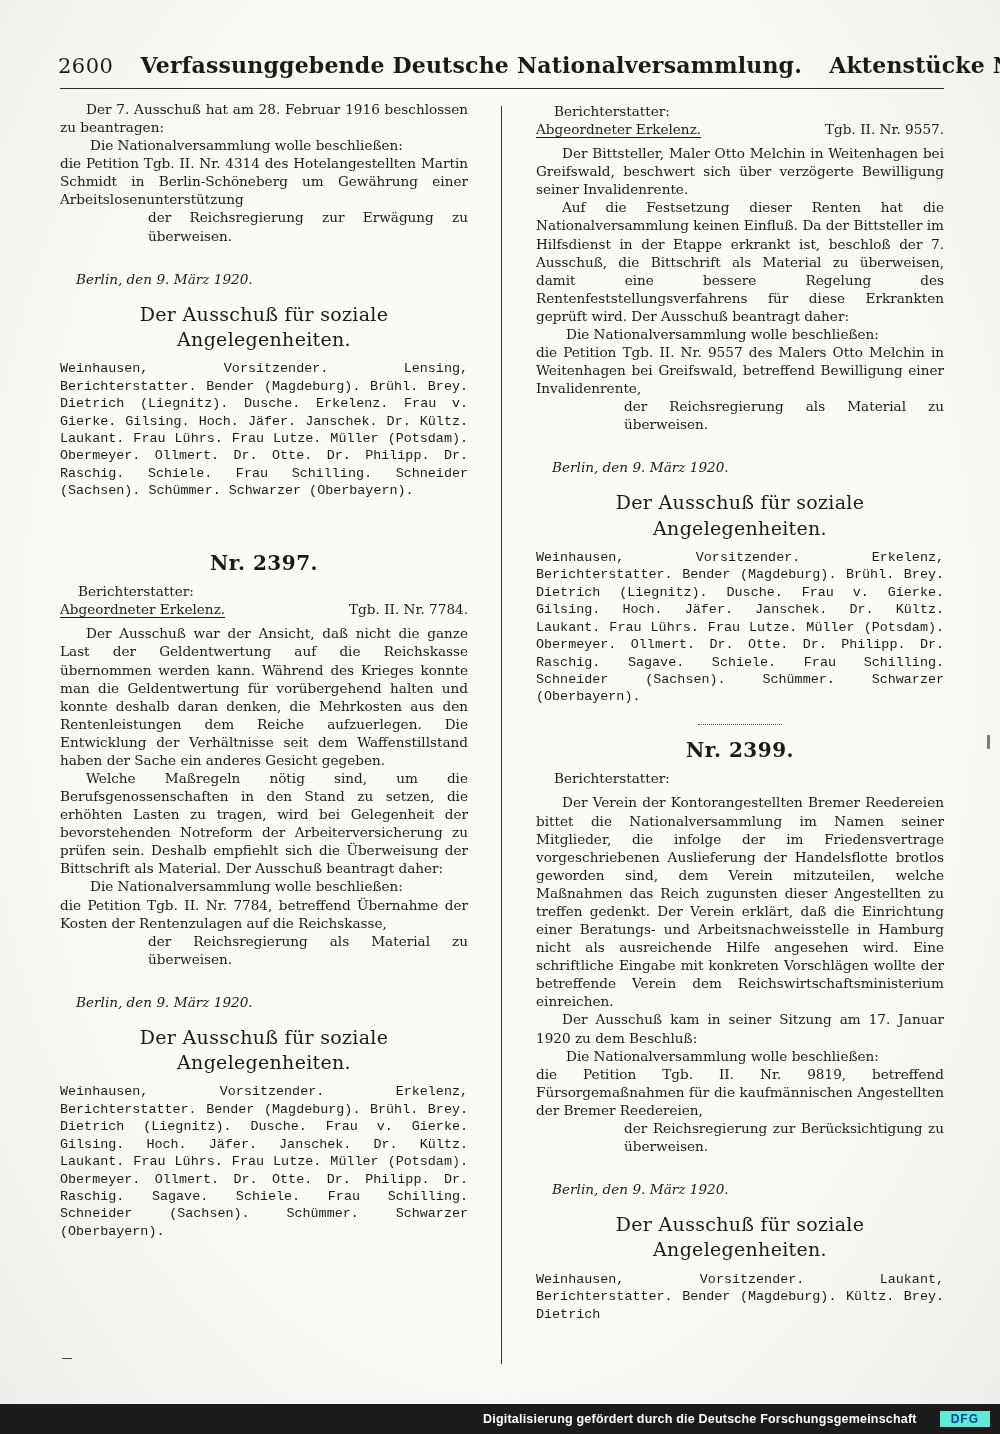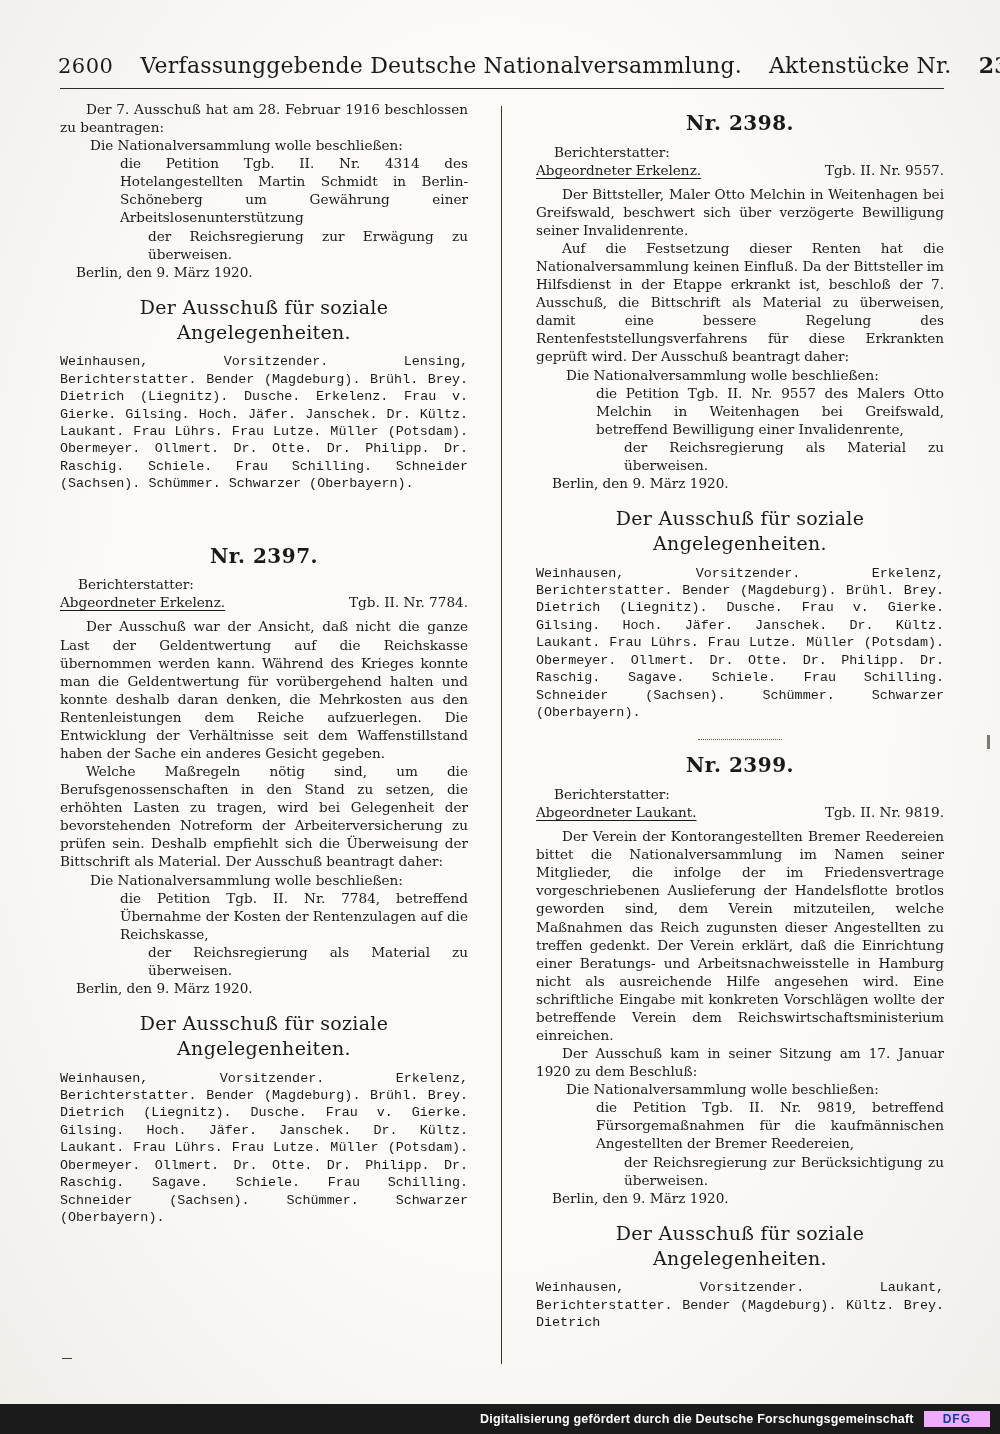--- a/index.html
+++ b/index.html
@@ -41,20 +41,21 @@
   .header .pagenum {
     font-size: 21px;
     font-family: "DejaVu Serif", serif;
     letter-spacing: 0.5px;
   }
   .header .htitle {
     font-size: 22px;
     font-family: "DejaVu Serif", serif;
     margin-left: 22px;
     letter-spacing: 0.2px;
+    font-weight: bold;
   }
   .header .hnum {
     font-weight: bold;
   }
   .rule-top {
     position: absolute;
     left: 60px;
     top: 88px;
     width: 884px;
     border-bottom: 1.5px solid #2a2a26;
@@ -81,21 +82,21 @@
   .divider {
     position: absolute;
     left: 441px;
     top: 6px;
     height: 1258px;
     border-left: 1px solid #36342e;
   }
   p { margin: 0; }
   .ind1 { text-indent: 26px; }
   .ind2 { margin-left: 30px; text-indent: 0; }
-  .ind3 { margin-left: 60px; }
+  .ind3 { }
   .ind4 { margin-left: 88px; }
   .sp { height: 6px; }
   .sp3 { height: 20px; }
   .nr-head {
     text-align: center;
     font-size: 20px;
     font-weight: bold;
     letter-spacing: 0.5px;
     margin: 10px 0 6px 0;
   }
@@ -128,45 +129,45 @@
     font-size: 13.4px;
     line-height: 1.30;
     text-align: justify;
     font-family: Liberation Mono, monospace;
   }
   .small-rule {
     width: 84px;
     border-bottom: 1px dotted #5b574d;
     margin: 18px auto 12px auto;
   }
-  .dateline { margin-left: 16px; margin-top: 0; }
+  .dateline { margin-left: 16px; margin-top: 25px; font-style: italic; }
   .footer {
     position: absolute;
     left: 0;
     bottom: 0;
     width: 1000px;
     height: 30px;
     background: #1b1b1b;
     color: #ffffff;
     font-family: "Liberation Sans", sans-serif;
     font-size: 12.5px;
     display: flex;
     align-items: center;
     justify-content: flex-end;
     padding-right: 10px;
     box-sizing: border-box;
   }
   .footer .ftext { letter-spacing: 0.2px; font-weight: bold; }
   .footer .dfg {
-    margin-left: 10px;
-    background: #f0abfc;
+    margin-left: 23px;
+    background: #5eead4;
     color: #0a3fa0;
     font-weight: bold;
     font-size: 12px;
-    padding: 1px 19px;
+    padding: 1px 11px;
     letter-spacing: 1px;
   }
   .edge-mark {
     position: absolute;
     right: 10px;
     top: 735px;
     width: 3px;
     height: 14px;
     background: #3a382f;
     opacity: 0.65;
@@ -226,21 +227,20 @@
       <p class="ind4">der Reichsregierung als Material zu überweisen.</p>
       <p class="dateline">Berlin, den 9. März 1920.</p>
 
       <div class="committee-title">Der Ausschuß für soziale Angelegenheiten.</div>
       <div class="names">Weinhausen, Vorsitzender. Erkelenz, Berichterstatter. Bender (Magdeburg). Brühl. Brey. Dietrich (Liegnitz). Dusche. Frau v. Gierke. Gilsing. Hoch. Jäfer. Janschek. Dr. Kültz. Laukant. Frau Lührs. Frau Lutze. Müller (Potsdam). Obermeyer. Ollmert. Dr. Otte. Dr. Philipp. Dr. Raschig. Sagave. Schiele. Frau Schilling. Schneider (Sachsen). Schümmer. Schwarzer (Oberbayern).</div>
 
     </div>
 
     <div class="col right">
 
-      <div class="nr-head">Nr. 2398.</div>
       <p class="reporter-line">Berichterstatter:</p>
       <div class="reporter-row">
         <span class="reporter-name">Abgeordneter Erkelenz.</span>
         <span class="tgb">Tgb. II. Nr. 9557.</span>
       </div>
 
       <div class="sp"></div>
       <p class="ind1">Der Bittsteller, Maler Otto Melchin in Weitenhagen bei Greifswald, beschwert sich über verzögerte Bewilligung seiner Invalidenrente.</p>
       <p class="ind1">Auf die Festsetzung dieser Renten hat die Nationalversammlung keinen Einfluß. Da der Bittsteller im Hilfsdienst in der Etappe erkrankt ist, beschloß der 7. Ausschuß, die Bittschrift als Material zu überweisen, damit eine bessere Regelung des Rentenfeststellungsverfahrens für diese Erkrankten geprüft wird. Der Ausschuß beantragt daher:</p>
       <p class="ind2">Die Nationalversammlung wolle beschließen:</p>
@@ -248,24 +248,20 @@
       <p class="ind4">der Reichsregierung als Material zu überweisen.</p>
       <p class="dateline">Berlin, den 9. März 1920.</p>
 
       <div class="committee-title">Der Ausschuß für soziale Angelegenheiten.</div>
       <div class="names">Weinhausen, Vorsitzender. Erkelenz, Berichterstatter. Bender (Magdeburg). Brühl. Brey. Dietrich (Liegnitz). Dusche. Frau v. Gierke. Gilsing. Hoch. Jäfer. Janschek. Dr. Kültz. Laukant. Frau Lührs. Frau Lutze. Müller (Potsdam). Obermeyer. Ollmert. Dr. Otte. Dr. Philipp. Dr. Raschig. Sagave. Schiele. Frau Schilling. Schneider (Sachsen). Schümmer. Schwarzer (Oberbayern).</div>
 
       <div class="small-rule"></div>
 
       <div class="nr-head">Nr. 2399.</div>
       <p class="reporter-line">Berichterstatter:</p>
-      <div class="reporter-row">
-        <span class="reporter-name">Abgeordneter Laukant.</span>
-        <span class="tgb">Tgb. II. Nr. 9819.</span>
-      </div>
 
       <div class="sp"></div>
       <p class="ind1">Der Verein der Kontorangestellten Bremer Reedereien bittet die Nationalversammlung im Namen seiner Mitglieder, die infolge der im Friedensvertrage vorgeschriebenen Auslieferung der Handelsflotte brotlos geworden sind, dem Verein mitzuteilen, welche Maßnahmen das Reich zugunsten dieser Angestellten zu treffen gedenkt. Der Verein erklärt, daß die Einrichtung einer Beratungs- und Arbeitsnachweisstelle in Hamburg nicht als ausreichende Hilfe angesehen wird. Eine schriftliche Eingabe mit konkreten Vorschlägen wollte der betreffende Verein dem Reichswirtschaftsministerium einreichen.</p>
       <p class="ind1">Der Ausschuß kam in seiner Sitzung am 17. Januar 1920 zu dem Beschluß:</p>
       <p class="ind2">Die Nationalversammlung wolle beschließen:</p>
       <p class="ind3">die Petition Tgb. II. Nr. 9819, betreffend Fürsorgemaßnahmen für die kaufmännischen Angestellten der Bremer Reedereien,</p>
       <p class="ind4">der Reichsregierung zur Berücksichtigung zu überweisen.</p>
       <p class="dateline">Berlin, den 9. März 1920.</p>
 
       <div class="committee-title">Der Ausschuß für soziale Angelegenheiten.</div>

